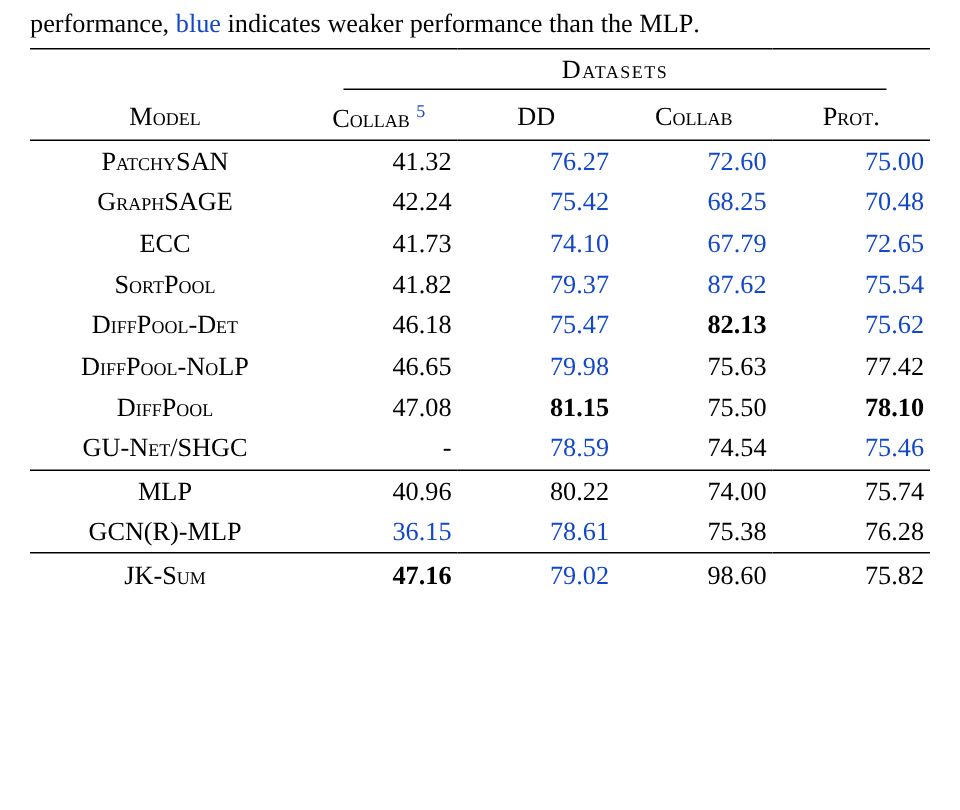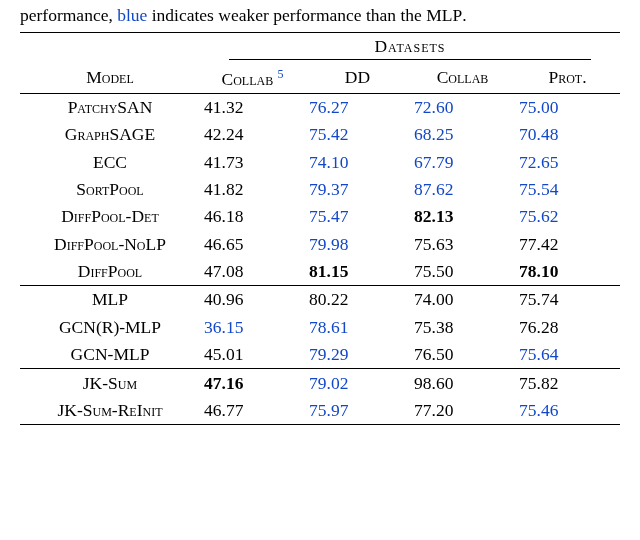--- a/index.html
+++ b/index.html
@@ -43,21 +43,21 @@
     border-bottom: 0.8px solid #000;
     padding-bottom: 2px;
     letter-spacing: 1px;
   }
   tr.toprule td, tr.toprule th { border-top: 1.6px solid #000; }
   tr.midrule td, tr.midrule th { border-top: 0.8px solid #000; }
   tr.botrule td, tr.botrule th { border-bottom: 1.6px solid #000; }
   .sup { color: #1147c8; font-size: 12px; vertical-align: super; }
   .bold { font-weight: bold; }
   .num { font-variant-numeric: lining-nums; }
-  td.val { text-align: left; }
+  td.val { text-align: right; }
 </style>
 </head>
 <body>
 
 <div class="wrap">
   <div class="caption">
     <span>performance, </span><span class="blue">blue</span><span> indicates weaker performance than the </span><span class="sc">MLP</span><span>.</span>
   </div>
 
   <table>
@@ -122,50 +122,43 @@
           <td class="val num">75.63</td>
           <td class="val num">77.42</td>
         </tr>
         <tr>
           <td class="model sc">DiffPool</td>
           <td class="val num">47.08</td>
           <td class="val num bold">81.15</td>
           <td class="val num">75.50</td>
           <td class="val num bold">78.10</td>
         </tr>
+        <tr>
+          <td class="model sc">GU-Net/SHGC</td>
+          <td class="val num">-</td>
+          <td class="val num blue">78.59</td>
+          <td class="val num">74.54</td>
+          <td class="val num blue">75.46</td>
+        </tr>
         <tr class="midrule">
           <td class="model">MLP</td>
           <td class="val num">40.96</td>
           <td class="val num">80.22</td>
           <td class="val num">74.00</td>
           <td class="val num">75.74</td>
         </tr>
         <tr>
           <td class="model">GCN(R)-MLP</td>
           <td class="val num blue">36.15</td>
           <td class="val num blue">78.61</td>
           <td class="val num">75.38</td>
           <td class="val num">76.28</td>
         </tr>
-        <tr>
-          <td class="model">GCN-MLP</td>
-          <td class="val num">45.01</td>
-          <td class="val num blue">79.29</td>
-          <td class="val num">76.50</td>
-          <td class="val num blue">75.64</td>
-        </tr>
         <tr class="midrule">
           <td class="model sc">JK-Sum</td>
           <td class="val num bold">47.16</td>
           <td class="val num blue">79.02</td>
           <td class="val num">98.60</td>
           <td class="val num">75.82</td>
         </tr>
-        <tr class=" botrule">
-          <td class="model sc">JK-Sum-ReInit</td>
-          <td class="val num">46.77</td>
-          <td class="val num blue">75.97</td>
-          <td class="val num">77.20</td>
-          <td class="val num blue">75.46</td>
-        </tr>
       </tbody>
   </table>
 </div>
 
 </body></html>

